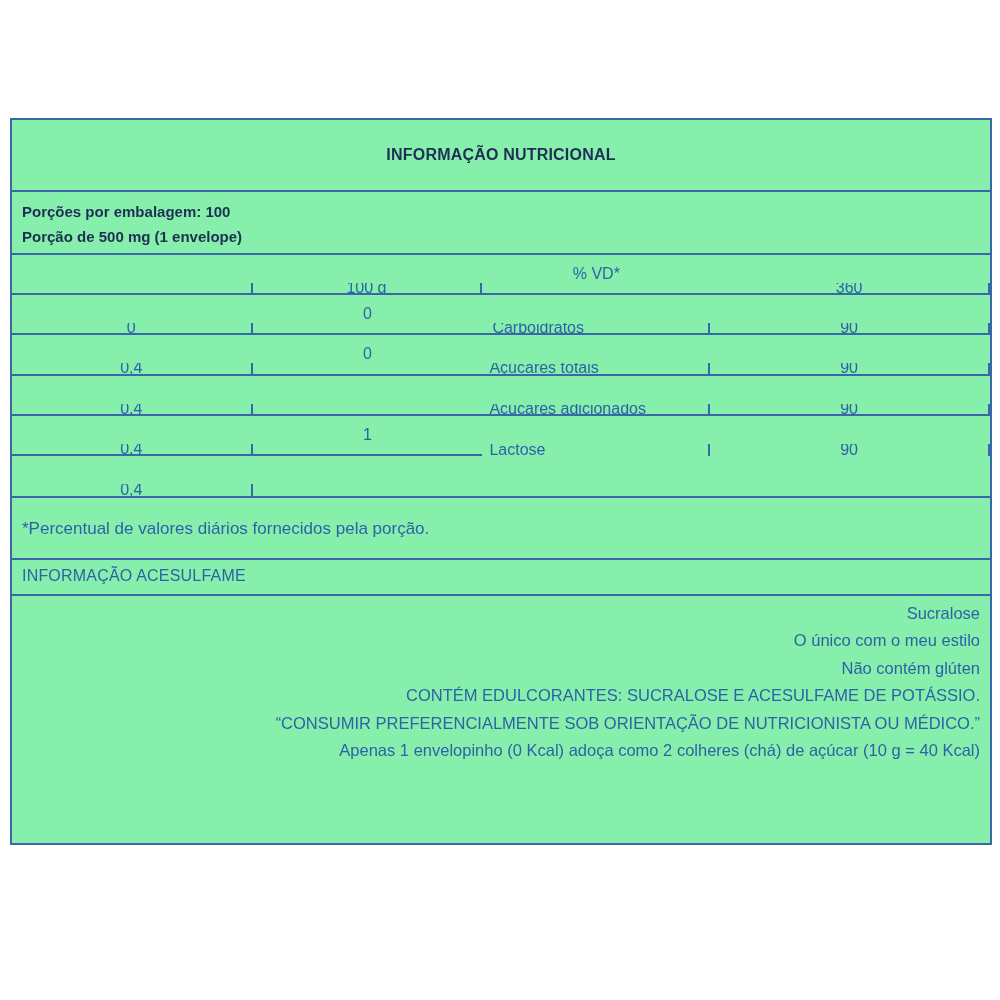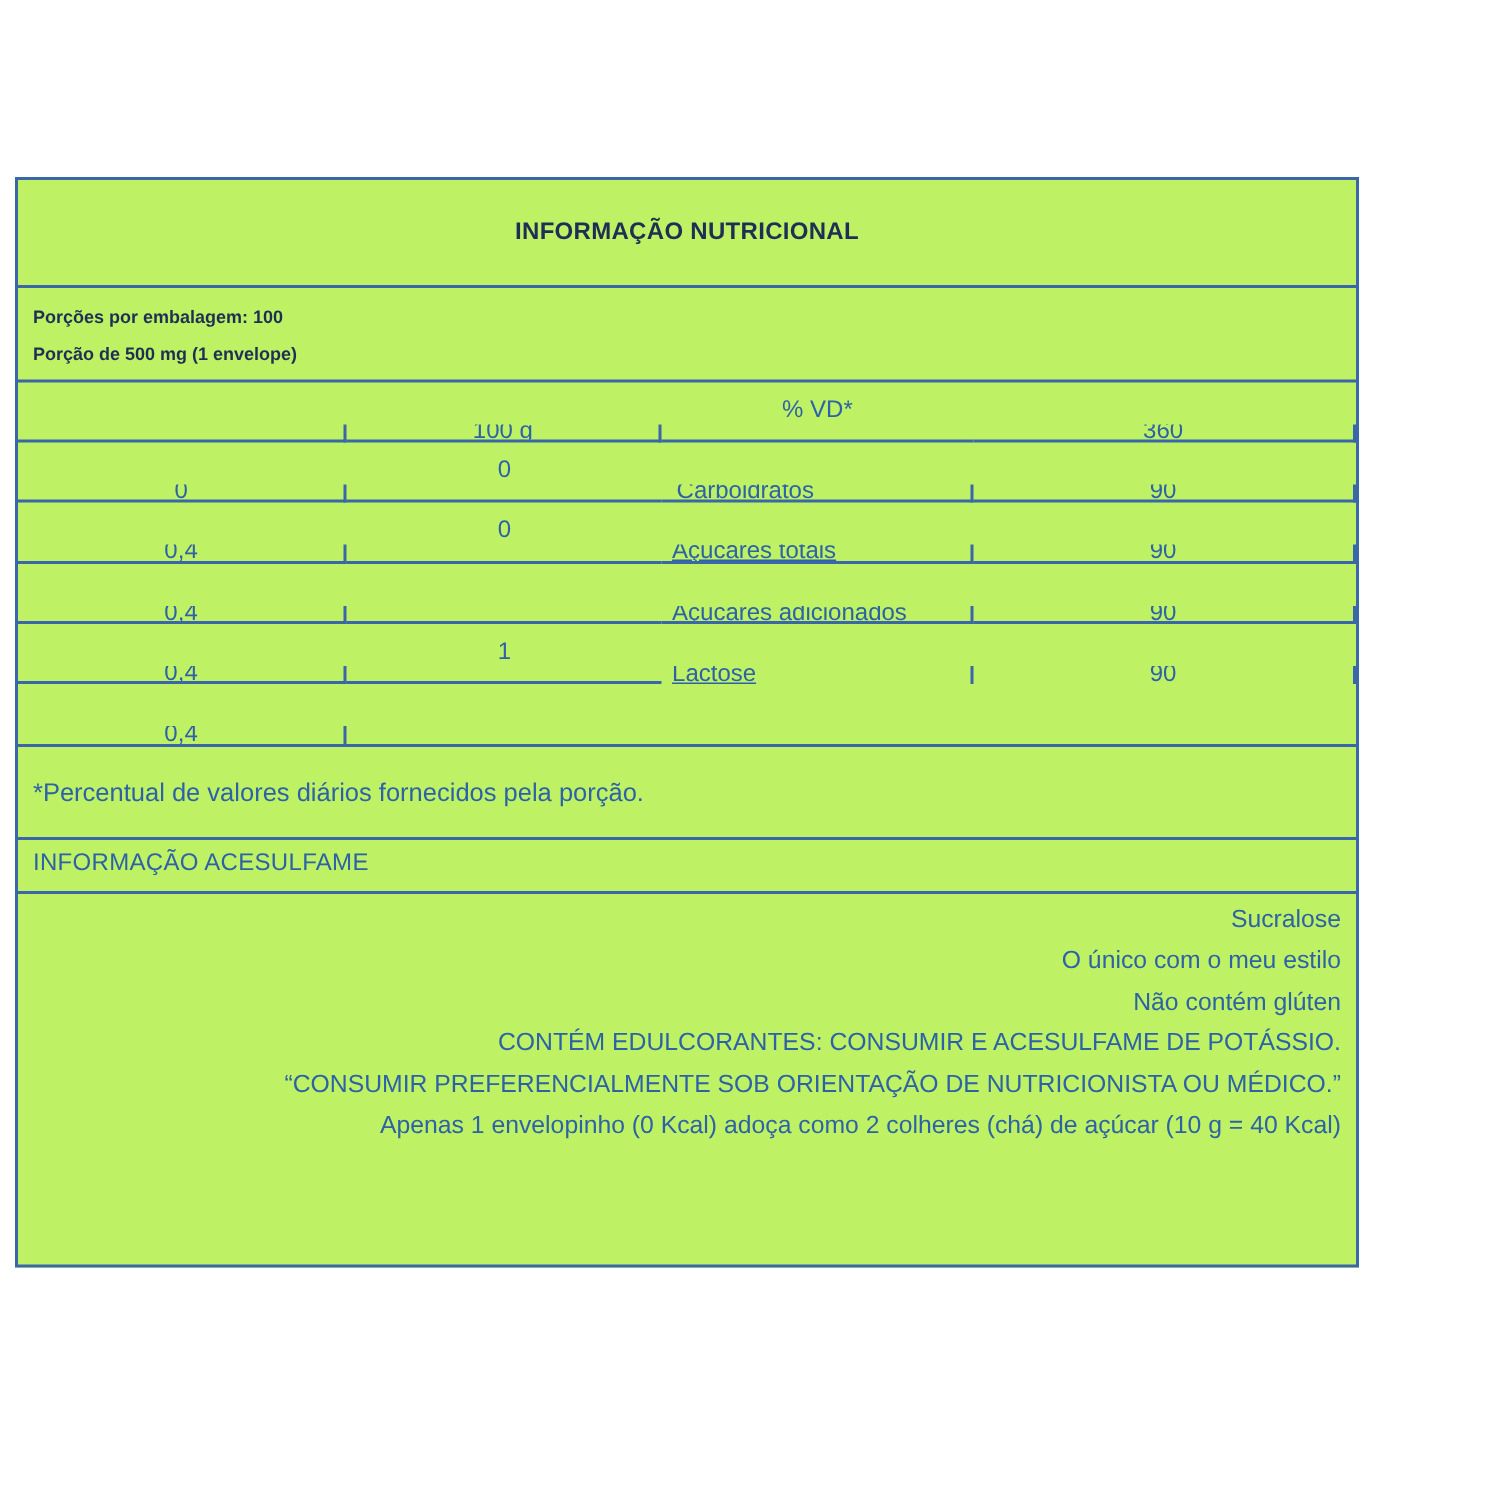--- a/index.html
+++ b/index.html
@@ -12,57 +12,57 @@
   body {
     font-family: "Liberation Sans", sans-serif;
     color: var(--body_text);
     position: relative;
   }
   .sheet { position: relative; width: 1000px; height: 1000px; background: #fff; }
 
   .nutri-table {
     position: absolute;
     left: 10px; top: 118px;
-    width: 896px; height: 727px;
+    width: 982px; height: 727px;
     border: 2px solid var(--border);
-    background: #bef264;
+    background: #86efac;
   }
   .sec + .sec { border-top: 2px solid var(--border); }
 
   .sec.title {
     height: 70px;
     display: flex; align-items: center; justify-content: center;
     font-size: 16px; font-weight: bold;
     color: var(--title_text);
     letter-spacing: 0.2px;
   }
 
   .sec.portion {
     height: 63px;
     padding: 7px 10px 0 10px;
-    font-size: 12px; font-weight: bold;
+    font-size: 15px; font-weight: bold;
     color: var(--title_text);
     line-height: 25px;
   }
 
   .sec.grid {
     height: 243px;
     display: grid;
     grid-template-columns: 24.6% 23.5% 23.3% 28.6%;
     grid-template-rows: repeat(6, 1fr);
     font-size: 16px;
   }
   .cell {
     display: flex; align-items: center; justify-content: center;
     border-bottom: 2px solid var(--border);
     overflow: hidden; white-space: nowrap;
   }
   .cell.cv { border-right: 2px solid var(--border); margin-top: 28px; }
   .cell.lbl { justify-content: flex-start; padding-left: 10px; }
-  .cell.lbl.indent { padding-left: 7px; text-decoration: underline; }
+  .cell.lbl.indent { padding-left: 7px; }
   .cell.nb { border-bottom: none; }
 
   .sec.note {
     height: 66px;
     padding: 7px 12px 0 10px;
     font-size: 16.5px;
     line-height: 27px;
   }
 
   .sec.pnote {
@@ -131,19 +131,19 @@
 
 
     <div class="sec pnote">*Percentual de valores diários fornecidos pela porção.</div>
 
     <div class="sec addhead">INFORMAÇÃO ACESULFAME</div>
 
     <div class="sec addblock">
       <div class="addline">Sucralose</div>
       <div class="addline">O único com o meu estilo</div>
       <div class="addline">Não contém glúten</div>
-      <div class="addline">CONTÉM EDULCORANTES: CONSUMIR E ACESULFAME DE POTÁSSIO.</div>
+      <div class="addline">CONTÉM EDULCORANTES: SUCRALOSE E ACESULFAME DE POTÁSSIO.</div>
       <div class="addline">“CONSUMIR PREFERENCIALMENTE SOB ORIENTAÇÃO DE NUTRICIONISTA OU MÉDICO.”</div>
       <div class="addline">Apenas 1 envelopinho (0 Kcal) adoça como 2 colheres (chá) de açúcar (10 g = 40 Kcal)</div>
     </div>
 
   </div>
 </div>
 
 </body></html>

